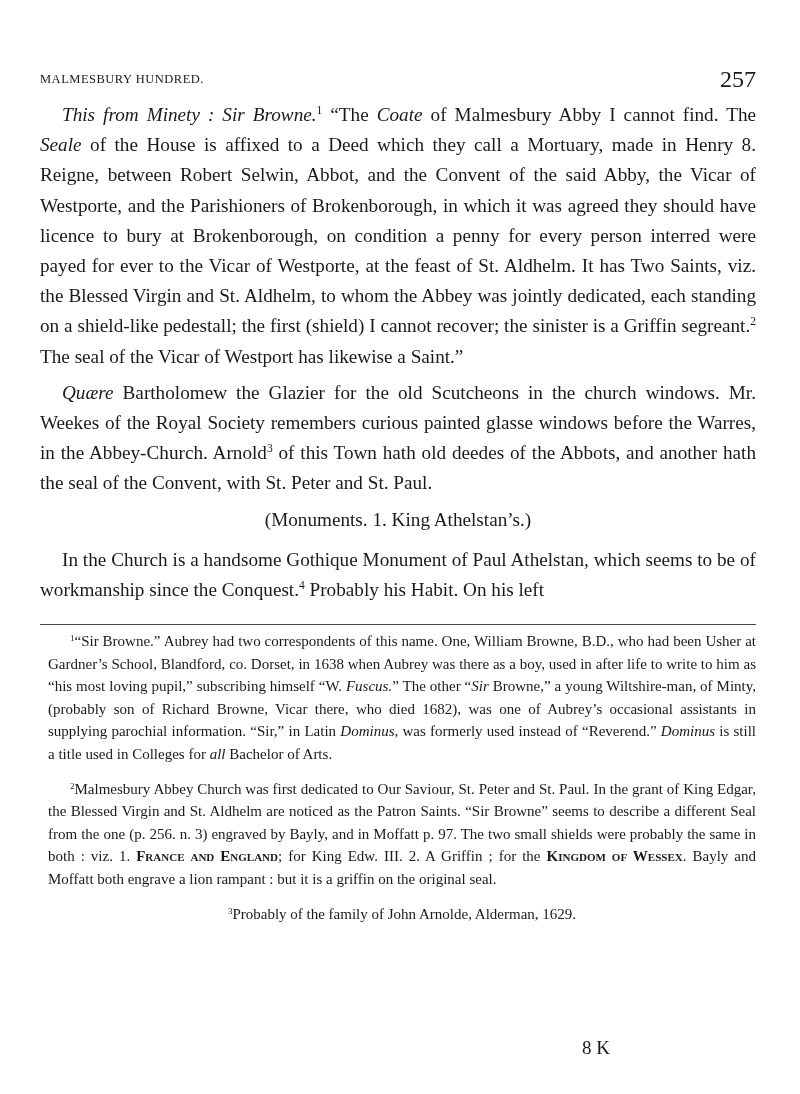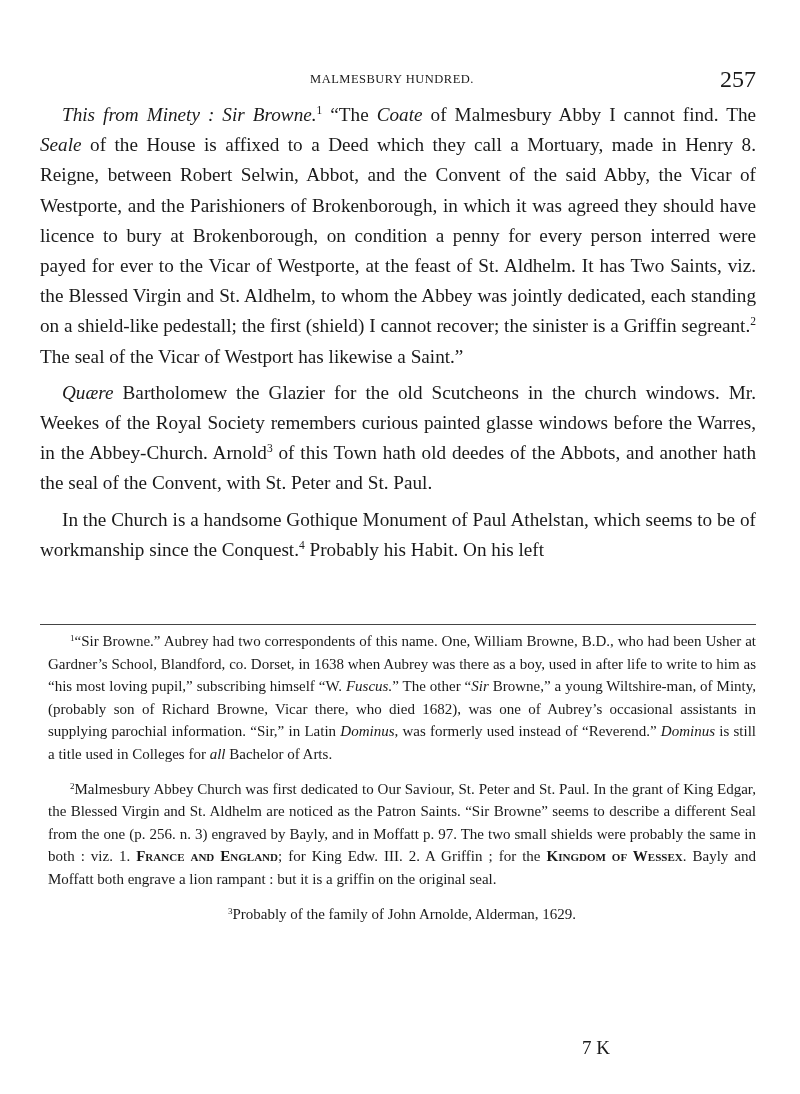--- a/index.html
+++ b/index.html
@@ -3,21 +3,21 @@
   <meta charset="utf-8">
   <style>
     html, body { margin: 0; padding: 0; }
     body {
       width: 800px; height: 1094px; background: #ffffff; color: #1a1a1a;
       font-family: "Liberation Serif", "DejaVu Serif", serif;
       position: relative; overflow: hidden;
     }
     .page { position: absolute; left: 40px; top: 0; width: 716px; }
     .header { position: absolute; top: 66px; left: 0; width: 716px; height: 24px; }
-    .running-head { position: absolute; left: 0; right: 12px; text-align: center; font-size: 12.5px; letter-spacing: 0.5px; top: 6px; }
+    .running-head { position: absolute; left: 0; right: 12px; text-align: left; font-size: 12.5px; letter-spacing: 0.5px; top: 6px; }
     .page-num { position: absolute; right: 0; top: 0; font-size: 24px; }
     .body-text { position: absolute; top: 100px; left: 0; width: 716px; font-size: 19.2px; line-height: 30.2px; text-align: justify; }
     .para { margin: 0; text-indent: 22px; }
     .para + .para { margin-top: 6px; }
     .heading { text-align: center; text-indent: 0; margin: 18px 0 10px 0; }
     .rule { position: absolute; top: 624px; left: 0; width: 716px; height: 0; border-top: 1.5px solid #444; }
     .notes { position: absolute; top: 630px; left: 0; width: 716px; font-size: 15px; line-height: 22.6px; text-align: justify; }
     .note { margin: 0 0 12px 8px; text-indent: 22px; }
     .note.center { text-align: center; text-indent: 0; }
     sup { font-size: 0.6em; line-height: 0; vertical-align: 0.6em; }
@@ -32,29 +32,30 @@
   <div class="header">
     <div class="running-head">MALMESBURY HUNDRED.</div>
     <div class="page-num">257</div>
   </div>
 
   <div class="body-text">
     <p class="para"><i>This from Minety : Sir Browne.</i><sup>1</sup><span> “The </span><i>Coate</i><span> of Malmesbury Abby I cannot find. The </span><i>Seale</i><span> of the House is affixed to a Deed which they call a Mortuary, made in Henry 8. Reigne, between Robert Selwin, Abbot, and the Convent of the said Abby, the Vicar of Westporte, and the Parishioners of Brokenborough, in which it was agreed they should have licence to bury at Brokenborough, on condition a penny for every person interred were payed for ever to the Vicar of Westporte, at the feast of St. Aldhelm.  It has Two Saints, viz. the Blessed Virgin and St. Aldhelm, to whom the Abbey was jointly dedicated, each standing on a shield-like pedestall; the first (shield) I cannot recover; the sinister is a Griffin segreant.</span><sup>2</sup><span>  The seal of the Vicar of Westport has likewise a Saint.”</span></p>
 
     <p class="para"><i>Quære</i><span> Bartholomew the Glazier for the old Scutcheons in the church windows. Mr. Weekes of the Royal Society remembers curious painted glasse windows before the Warres, in the Abbey-Church.  Arnold</span><sup>3</sup><span> of this Town hath old deedes of the Abbots, and another hath the seal of the Convent, with St. Peter and St. Paul.</span></p>
 
+    <p class="para heading">(Monuments.   1. King Athelstan’s.)</p>
 
     <p class="para"><span>In the Church is a handsome Gothique Monument of Paul Athelstan, which seems to be of workmanship since the Conquest.</span><sup>4</sup><span>  Probably his Habit.  On his left</span></p>
   </div>
 
   <div class="rule"></div>
 
   <div class="notes">
     <p class="note"><sup>1</sup><span>“Sir Browne.”  Aubrey had two correspondents of this name.  One, William Browne, B.D., who had been Usher at Gardner’s School, Blandford, co. Dorset, in 1638 when Aubrey was there as a boy, used in after life to write to him as “his most loving pupil,” subscribing himself “W. </span><i>Fuscus.</i><span>”  The other “</span><i>Sir</i><span> Browne,” a young Wiltshire-man, of Minty, (probably son of Richard Browne, Vicar there, who died 1682), was one of Aubrey’s occasional assistants in supplying parochial information.  “Sir,” in Latin </span><i>Dominus</i><span>, was formerly used instead of “Reverend.”  </span><i>Dominus</i><span> is still a title used in Colleges for </span><i>all</i><span> Bachelor of Arts.</span></p>
 
     <p class="note"><sup>2</sup><span>Malmesbury Abbey Church was first dedicated to Our Saviour, St. Peter and St. Paul.  In the grant of King Edgar, the Blessed Virgin and St. Aldhelm are noticed as the Patron Saints. “Sir Browne” seems to describe a different Seal from the one (p. 256. n. 3) engraved by Bayly, and in Moffatt p. 97.  The two small shields were probably the same in both : viz. 1. </span><span class="sc">France and England</span><span>; for King Edw. III.  2. A Griffin ; for the </span><span class="sc">Kingdom of Wessex</span><span>.  Bayly and Moffatt both engrave a lion rampant : but it is a griffin on the original seal.</span></p>
 
     <p class="note center"><sup>3</sup><span>Probably of the family of John Arnolde, Alderman, 1629.</span></p>
 
   </div>
 </div>
 
-<div class="sig">7 K</div>
+<div class="sig">8 K</div>
 
 </body></html>

